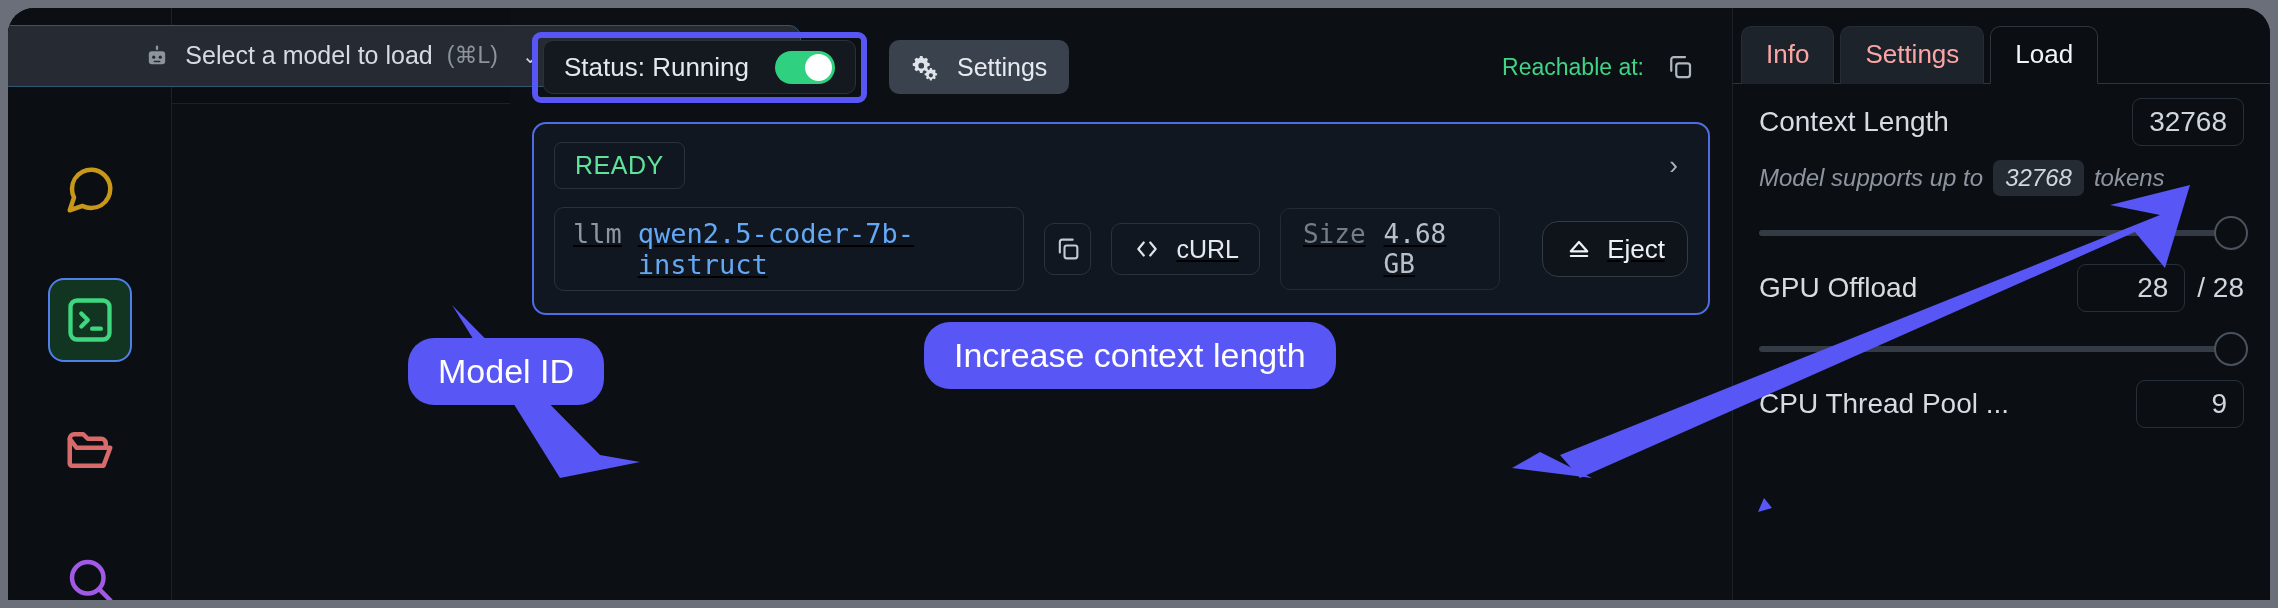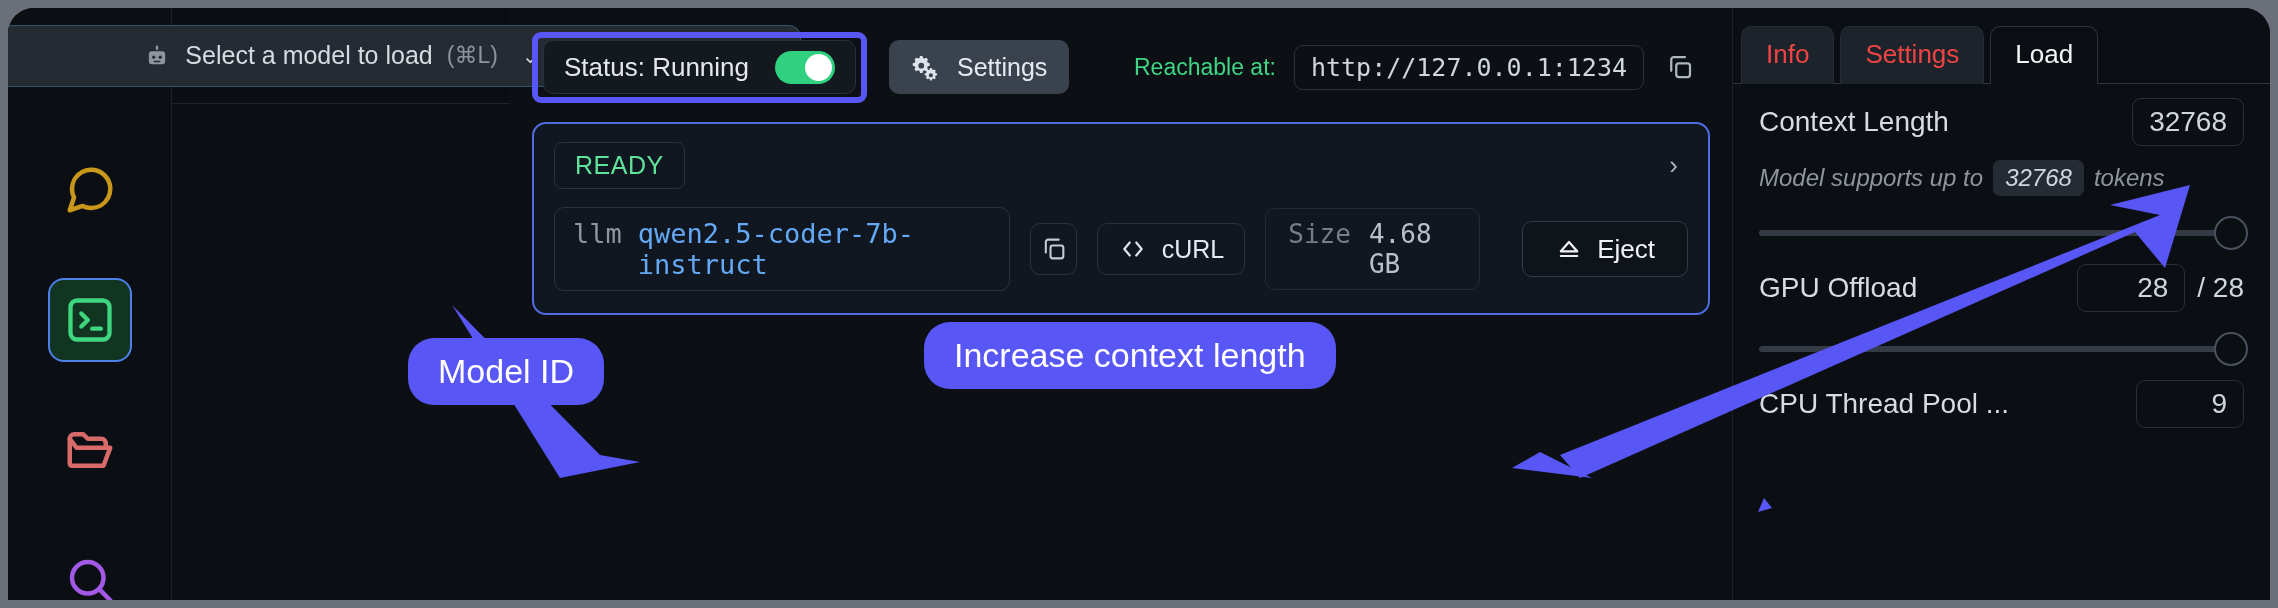--- a/index.html
+++ b/index.html
@@ -142,21 +142,21 @@
     padding: 18px 20px 22px 20px;
   }
   .card-top { display: flex; align-items: center; }
   .ready-badge {
     border: 1px solid #2a313a; border-radius: 8px;
     padding: 8px 20px; color: #5fe39b; font-size: 25px;
     font-family: "Liberation Sans", sans-serif; letter-spacing: .5px;
   }
   .card-top .chev-right { margin-left: auto; color: #aab2bd; font-size: 26px; padding-right: 10px;}
 
-  .card-bottom { display: flex; align-items: center; gap: 20px; margin-top: 18px; }
+  .card-bottom { display: flex; align-items: center; gap: 20px; margin-top: 18px; text-decoration: underline; }
   .model-id {
     border: 1px solid #2b323b; border-radius: 10px;
     padding: 10px 18px; display: flex; gap: 16px; align-items: baseline;
     font-family: "DejaVu Sans Mono", monospace; font-size: 27px;
   }
   .model-id .k { color: #8e959f; }
   .model-id .v { color: #63a9f5; }
   .sq-btn {
     width: 52px; height: 52px; border: 1px solid #2b323b; border-radius: 10px;
     display: flex; align-items: center; justify-content: center;
@@ -169,40 +169,40 @@
   .size-box {
     margin-left: auto;
     border: 1px solid #232a33; border-radius: 10px;
     padding: 10px 22px; display: flex; gap: 18px;
     font-family: "DejaVu Sans Mono", monospace; font-size: 26px;
   }
   .size-box .k { color: #767d87; }
   .size-box .v { color: #b9c0c9; }
   .eject-btn {
     margin-left: 22px; height: 56px;
-    border: 1px solid #343b45; border-radius: 10px;
-    padding: 0 32px; display: flex; align-items: center; gap: 14px;
+    border: 1px solid #343b45; border-radius: 16px;
+    padding: 0 22px; display: flex; align-items: center; gap: 14px;
     color: #eef1f5; font-size: 26px; background: #0f141a;
   }
 
   
   .rpanel {
     width: 538px; flex: 0 0 538px;
     border-left: 1px solid #1d2228;
     background: #0b0f14;
     padding: 18px 0 0 0;
     position: relative;
   }
   .tabs { display: flex; gap: 6px; padding-left: 8px; position: relative; }
   .tab {
     padding: 12px 24px 13px 24px;
     border-radius: 10px 10px 0 0;
     font-size: 26px;
   }
-  .tab.inactive { background: #1d232b; color: #ef4444; border: 1px solid #262d36; border-bottom: none;}
+  .tab.inactive { background: #1d232b; color: #fca5a5; border: 1px solid #262d36; border-bottom: none;}
   .tab.active { background: #0b0f14; color: #f2f5f8; border: 1px solid #2d353f; border-bottom: 1px solid #0b0f14; }
   .tabs-underline {
     height: 1px; background: #2d353f; margin-top: -1px;
   }
 
   .row {
     display: flex; align-items: center; padding: 0 26px; margin-top: 14px;
   }
   .row .label { color: #d7dce3; font-size: 28px; }
   .row .num {
@@ -344,21 +344,20 @@
           <div class="settings-btn">
             <svg width="30" height="30" viewBox="0 0 24 24" fill="#dfe4ea">
               <path d="M9.2 3.1l.4 1.6a5 5 0 0 1 1.1.5l1.5-.7 1.4 1.4-.7 1.5c.2.3.4.7.5 1.1l1.6.4v2l-1.6.4a5 5 0 0 1-.5 1.1l.7 1.5-1.4 1.4-1.5-.7c-.3.2-.7.4-1.1.5l-.4 1.6h-2l-.4-1.6a5 5 0 0 1-1.1-.5l-1.5.7-1.4-1.4.7-1.5a5 5 0 0 1-.5-1.1l-1.6-.4v-2l1.6-.4c.1-.4.3-.8.5-1.1l-.7-1.5L4.2 4.5l1.5.7c.3-.2.7-.4 1.1-.5l.4-1.6h2zM8.2 8.6a2.3 2.3 0 1 0 0 4.6 2.3 2.3 0 0 0 0-4.6z"></path>
               <path d="M16.6 12.8l.3 1.2c.3.1.6.2.8.4l1.1-.5 1 1-.5 1.1c.2.2.3.5.4.8l1.2.3v1.4l-1.2.3c-.1.3-.2.6-.4.8l.5 1.1-1 1-1.1-.5c-.2.2-.5.3-.8.4l-.3 1.2h-1.4l-.3-1.2a3.6 3.6 0 0 1-.8-.4l-1.1.5-1-1 .5-1.1a3.6 3.6 0 0 1-.4-.8l-1.2-.3v-1.4l1.2-.3c.1-.3.2-.6.4-.8l-.5-1.1 1-1 1.1.5c.2-.2.5-.3.8-.4l.3-1.2h1.4zM15.9 16.9a1.7 1.7 0 1 0 0 3.4 1.7 1.7 0 0 0 0-3.4z"></path>
             </svg>
             <span>Settings</span>
           </div>
 
           <div class="reach">
             <span class="reach-label">Reachable at:</span>
-            <span class="reach-url">http://127.0.0.1:1234</span>
             <span class="icon-btn-plain">
               <svg width="30" height="30" viewBox="0 0 24 24" fill="none" stroke="#aeb6c0" stroke-width="1.8" stroke-linecap="round" stroke-linejoin="round">
                 <rect x="9" y="9" width="11" height="11" rx="2"></rect>
                 <path d="M5 15V6a2 2 0 0 1 2-2h9"></path>
               </svg>
             </span>
           </div>
         </div>
 
         <div class="model-card">

